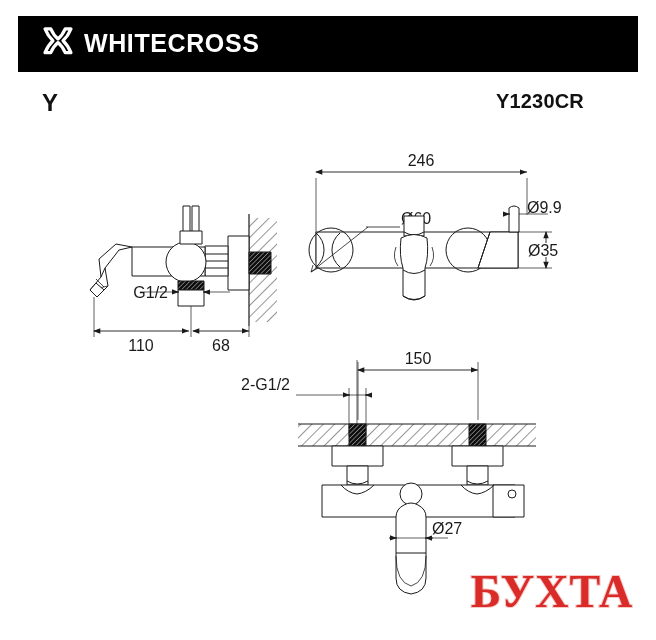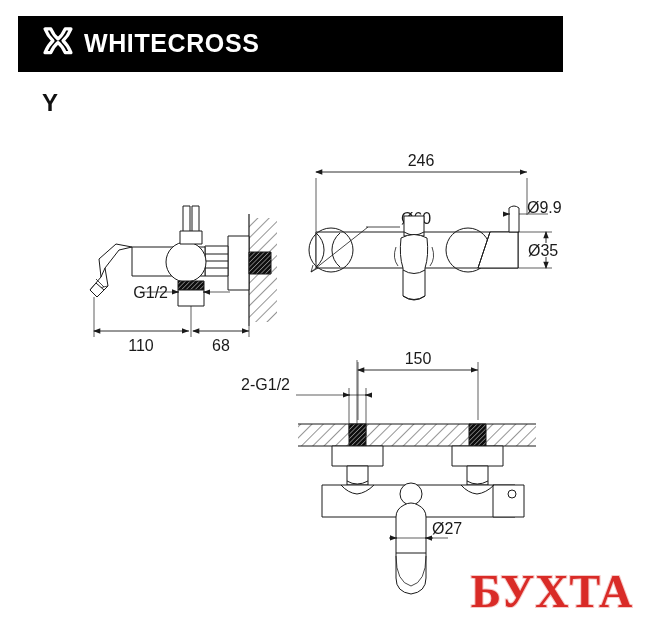--- a/index.html
+++ b/index.html
@@ -16,21 +16,21 @@
     height: 640px;
     background: #ffffff;
     overflow: hidden;
   }
 
   
   #header-bar {
     position: absolute;
     left: 18px;
     top: 16px;
-    width: 545px;
+    width: 620px;
     height: 56px;
     background: #000000;
   }
   #logo-mark {
     position: absolute;
     left: 22px;
     top: 10px;
     width: 36px;
     height: 36px;
   }
@@ -101,20 +101,21 @@
   <div id="header-bar">
     <svg id="logo-mark" viewBox="0 0 100 100">
       <path d="M14 8 L30 8 Q38 26 50 36 Q62 26 70 8 L86 8 Q78 28 64 41
                Q78 54 86 74 L70 74 Q62 56 50 46 Q38 56 30 74 L14 74
                Q22 54 36 41 Q22 28 14 8 Z" fill="none" stroke="#ffffff" stroke-width="9" stroke-linejoin="round"></path>
     </svg>
     <div id="logo-text">WHITECROSS</div>
   </div>
 
   <div id="title-left">Y</div>
+  <div id="title-right">Y1230CR</div>
 
   <svg id="drawing" viewBox="0 0 656 640">
     <defs>
 
       <pattern id="wallHatch" width="8" height="8" patternUnits="userSpaceOnUse" patternTransform="rotate(45)">
         <line x1="0" y1="0" x2="0" y2="8" stroke="#2b2b2b" stroke-width="1"></line>
       </pattern>
 
       <pattern id="threadHatch" width="3.2" height="3.2" patternUnits="userSpaceOnUse" patternTransform="rotate(45)">
         <rect width="3.2" height="3.2" fill="#0d0d0d"></rect>

